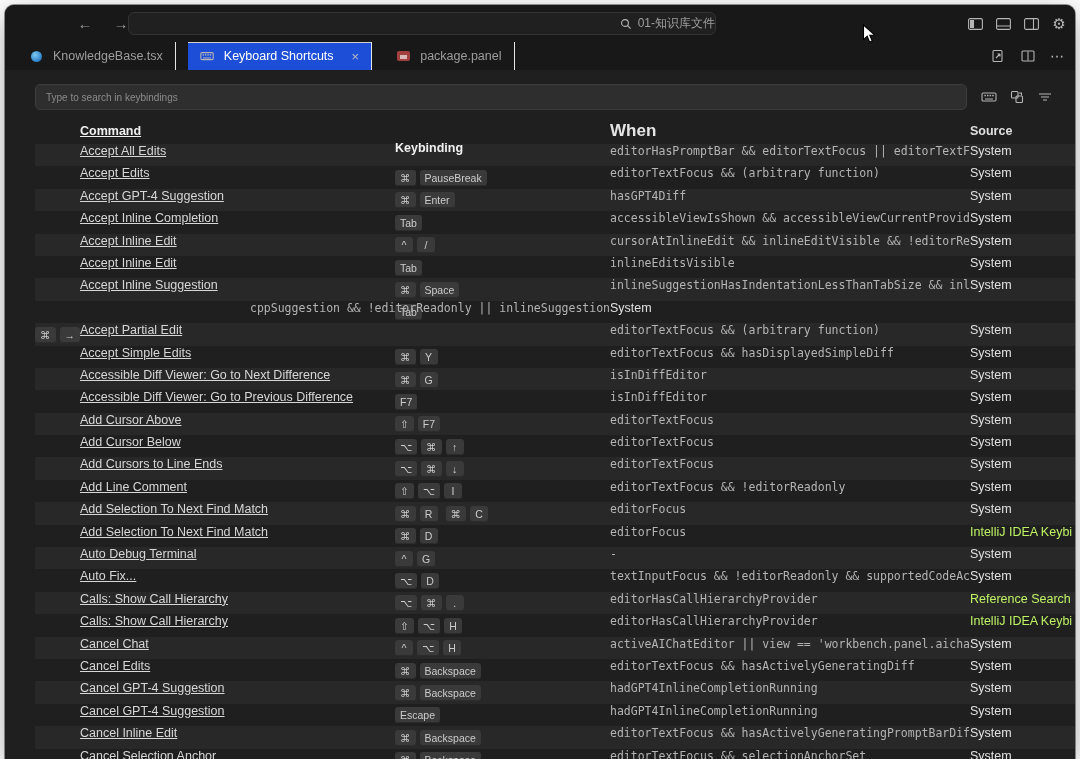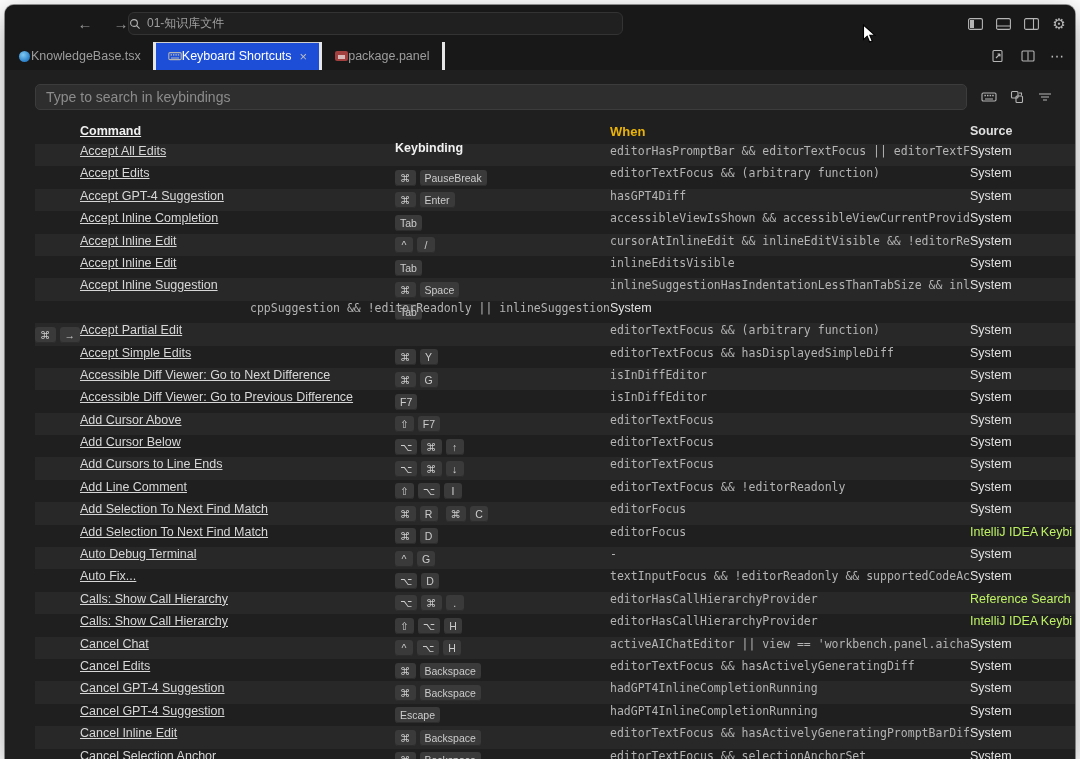--- a/index.html
+++ b/index.html
@@ -6,47 +6,47 @@
   html,body { width:1080px; height:759px; background:#ffffff; overflow:hidden;
               font-family:"Liberation Sans", sans-serif; }
   .window { position:absolute; left:5px; top:5px; width:1070px; height:754px;
             background:#1f1f1f; border-radius:9px 9px 0 0; overflow:hidden;
             box-shadow:0 0 0 1px rgba(0,0,0,.4), 0 8px 30px rgba(0,0,0,.35); }
 
   
   .titlebar { height:37px; background:#181818; position:relative; }
   .nav-arrows { position:absolute; left:70px; top:0; height:37px; display:flex; align-items:center; gap:16px; }
   .nav-btn { color:#9a9a9a; font-size:15px; width:20px; text-align:center; cursor:default; }
-  .cmd-center { position:absolute; left:123px; top:7px; width:495px; height:23px;
+  .cmd-center { position:absolute; left:123px; top:7px; width:588px; height:23px;
                 background:#202020; border:1px solid #333333; border-radius:6px;
-                display:flex; align-items:center; justify-content:flex-start; gap:6px; color:#9f9f9f; font-size:12px; }
+                display:flex; align-items:center; justify-content:flex-end; gap:6px; color:#9f9f9f; font-size:12px; }
   .tb-icons { position:absolute; right:8px; top:0; height:37px; display:flex; align-items:center; gap:12px; }
   .tb-icon { width:16px; height:16px; display:flex; align-items:center; justify-content:center; color:#b5b5b5; }
   .tb-icon svg { display:block; }
 
   
   .tabbar { height:28px; background:#181818; display:flex; position:relative; }
-  .tab { display:flex; align-items:center; gap:0; padding:0 12px; font-size:12.5px;
-         color:#9d9d9d; border-right:3px solid #e5e5e5; background:#181818; }
+  .tab { display:flex; align-items:center; gap:10px; padding:0 12px; font-size:12.5px;
+         color:#9d9d9d; border-right:1px solid #e5e5e5; background:#181818;margin-left:12px; }
   .tab.active { background:#1d4ed8; color:#ffffff; box-shadow:inset 0 1px 0 #cfcfcf; }
   .tab .close { margin-left:8px; color:#bdbdbd; font-size:13px; }
   .tab-icon { width:14px; height:14px; display:inline-flex; align-items:center; justify-content:center; }
   .react-dot { width:11px; height:11px; border-radius:50%;
                background:radial-gradient(circle at 38% 35%, #7ec9f2, #2a7fc7 70%); }
   .npm-box { width:13px; height:10px; border-radius:2px; background:#a23f3f;
              display:flex; align-items:flex-end; justify-content:center; }
   .npm-box i { display:block; width:7px; height:4px; background:#d8baba; margin-bottom:2px; }
   .tab-actions { position:absolute; right:10px; top:0; height:28px; display:flex; align-items:center; gap:14px; color:#c0c0c0; }
   .tab-actions .tb-icon { width:16px; }
   .dots { font-size:14px; letter-spacing:1px; color:#bdbdbd; }
 
   
   .search-row { display:flex; align-items:center; margin:14px 22px 0 30px; }
   .kb-search { flex:1; height:26px; background:#2e2e2e; border:1px solid #3c3c3c; border-radius:5px;
-               color:#cccccc; font-size:14px; padding:0 10px; outline:none; font-family:"Liberation Sans",sans-serif; }
+               color:#cccccc; font-size:10px; padding:0 10px; outline:none; font-family:"Liberation Sans",sans-serif; }
   .kb-search::placeholder { color:#8c8c8c; }
   .search-actions { display:flex; align-items:center; gap:12px; margin-left:14px; color:#b5b5b5; }
 
   
   .tbl-header { display:flex; margin-left:30px; height:26px; margin-top:8px; align-items:center;
                 font-size:12.5px; font-weight:bold; color:#f0f0f0; }
   .rows { margin-left:30px; }
   .row { display:flex; height:22.4px; font-size:12.5px; color:#d7d7d7; }
   .row:nth-child(odd) { background:rgba(255,255,255,0.045); }
   .c-cmd  { width:360px; padding-left:45px; white-space:nowrap; overflow:hidden;text-decoration:underline; }
@@ -179,21 +179,21 @@
             <line class="st" x1="3" y1="6" x2="11" y2="6"></line>
             <line class="st" x1="5" y1="9" x2="9" y2="9"></line>
           </svg>
       </span>
     </div>
   </div>
 
   <div class="tbl-header">
     <div class="c-cmd">Command</div>
     <div class="c-key">Keybinding</div>
-    <div class="c-when" style="font-family:'Liberation Sans',sans-serif;font-size:13px;color:#eab308;">When</div>
+    <div class="c-when" style="font-family:'Liberation Sans',sans-serif;font-size:17px;color:#e5e5e5;">When</div>
     <div class="c-src">Source</div>
   </div>
 
   <div class="rows">
       <div class="row">
         <div class="c-cmd">Accept All Edits</div>
         <div class="c-key">
           <span class="kgroup">
             <span class="key">⌘</span>
             <span class="key">PauseBreak</span>

